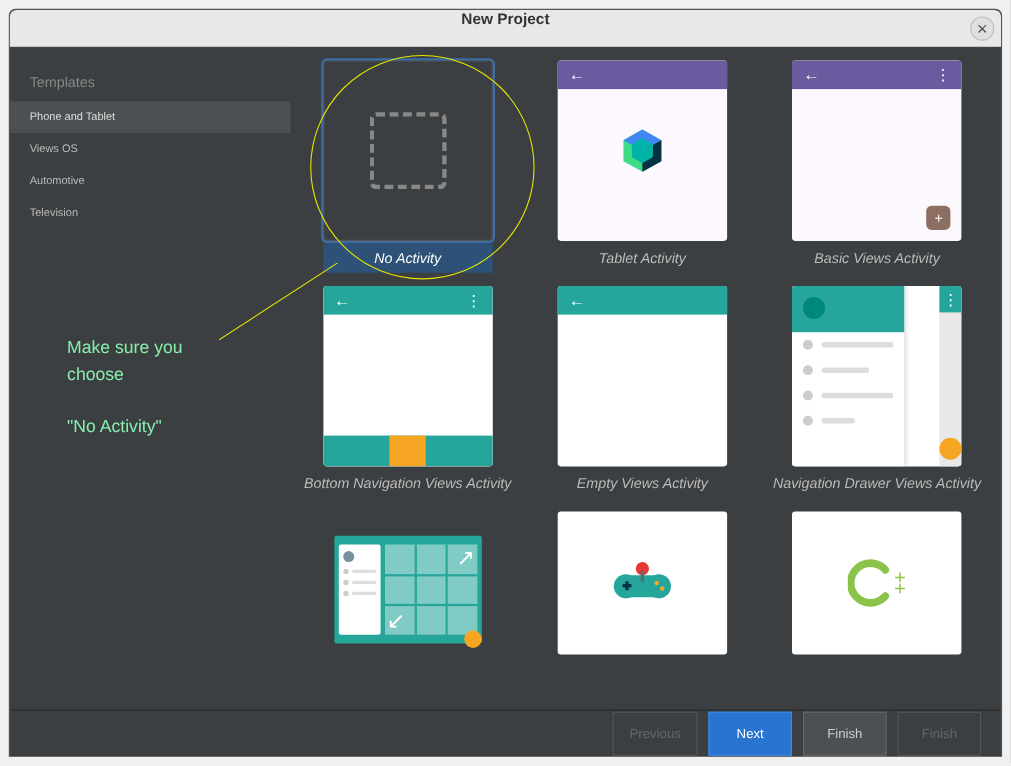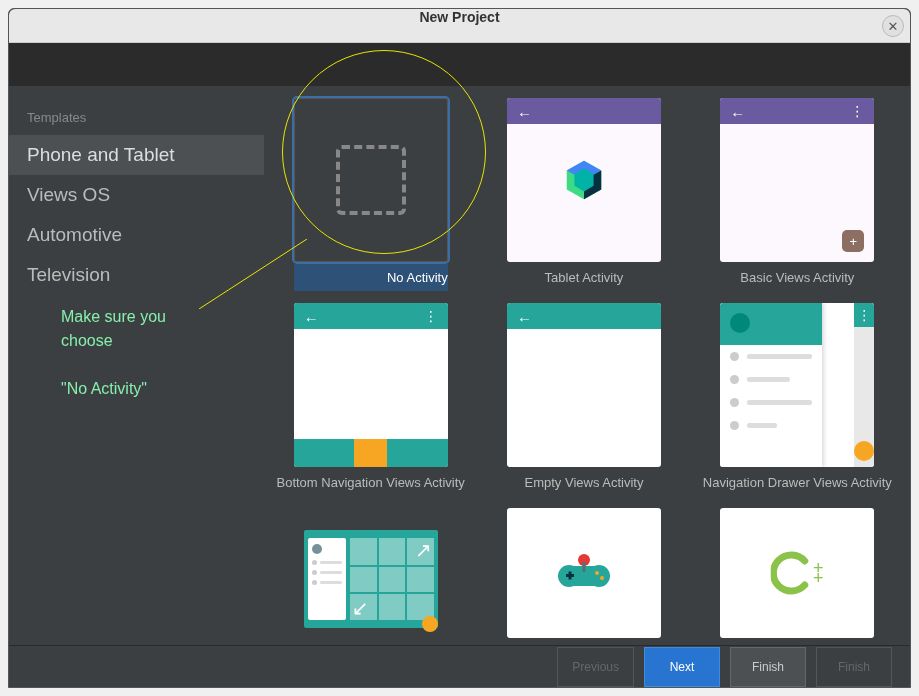--- a/index.html
+++ b/index.html
@@ -1,33 +1,33 @@
 <!DOCTYPE html>
 <html><head>
   <meta charset="utf-8">
   <style>
     * { margin:0; padding:0; box-sizing:border-box; font-family:-apple-system,BlinkMacSystemFont,"Segoe UI",sans-serif; }
     body { background:#f0f0f0; width:919px; height:696px; overflow:hidden; position:relative; }
     .window { position:absolute; left:8px; top:8px; width:903px; height:680px; background:#2b2b2b; border:1px solid #555; border-radius:6px 6px 0 0; display:flex; flex-direction:column; }
     .titlebar { height:34px; background:#e8e8e8; border-radius:6px 6px 0 0; display:flex; justify-content:center; position:relative; border-bottom:1px solid #ccc; }
     .titlebar-title { font-weight:600; font-size:14px; color:#333; }
     .close-btn { position:absolute; right:6px; top:6px; width:22px; height:22px; border-radius:50%; background:#e0e0e0; border:1px solid #bbb; display:flex; align-items:center; justify-content:center; font-size:13px; cursor:pointer; color:#555; }
-    .body { flex:1; display:flex; background:#3c3f41; overflow:hidden;margin-top:43px; }
+    .body { flex:1; display:flex; background:#3c3f41; overflow:hidden; }
     .sidebar { width:255px; background:#3c3f41; padding-top:14px; }
     .sidebar-header { color:#888; font-size:13px; padding:10px 18px; }
-    .sidebar-item { color:#bbb; font-size:19px; padding:9px 18px; cursor:pointer; }
+    .sidebar-item { color:#bbb; font-size:10px; padding:9px 18px; cursor:pointer; }
     .sidebar-item.selected { background:#4c5052; color:#ddd; }
     .content { flex:1; padding:12px 18px 0 12px; overflow:hidden; position:relative; }
     .grid { display:grid; grid-template-columns:repeat(3,1fr); gap:10px 24px; }
     .tile { display:flex; flex-direction:column; align-items:center; cursor:pointer; }
     .tile-thumb { width:154px; height:164px; background:#fff; border-radius:3px; position:relative; overflow:hidden; }
     .tile-thumb.selected { outline:2px solid #3c6ea5; }
     .tile-thumb.no-activity { background:#3c3f41; border:1px solid #555; display:flex; align-items:center; justify-content:center; }
     .dashed-box { width:70px; height:70px; border:4px dashed #888; border-radius:6px; }
-    .tile-label { font-size:13px; color:#bbb; padding:8px 0; text-align:right; white-space:nowrap; }
+    .tile-label { font-size:13px; color:#bbb; padding:8px 0; text-align:center; white-space:nowrap;font-style:italic; }
     .tile-label.selected-label { background:#2d5177; color:#fff; width:154px; padding:6px 0; margin-top:2px; }
     
     .phone-bar { position:absolute; top:0; left:0; right:0; height:26px; display:flex; align-items:center; padding:0 10px; justify-content:space-between; }
     .phone-bar.purple { background:#6a5aa0; }
     .phone-bar.teal { background:#26a69a; }
     .back-arrow { color:#fff; font-size:15px; }
     .dots { color:#fff; font-size:14px; }
     .bottom-nav { position:absolute; bottom:0; left:0; right:0; height:28px; background:#26a69a; display:flex; }
     .bottom-nav .seg { flex:1; }
     .bottom-nav .seg.active { background:#f6a623; margin:0 28px; }

